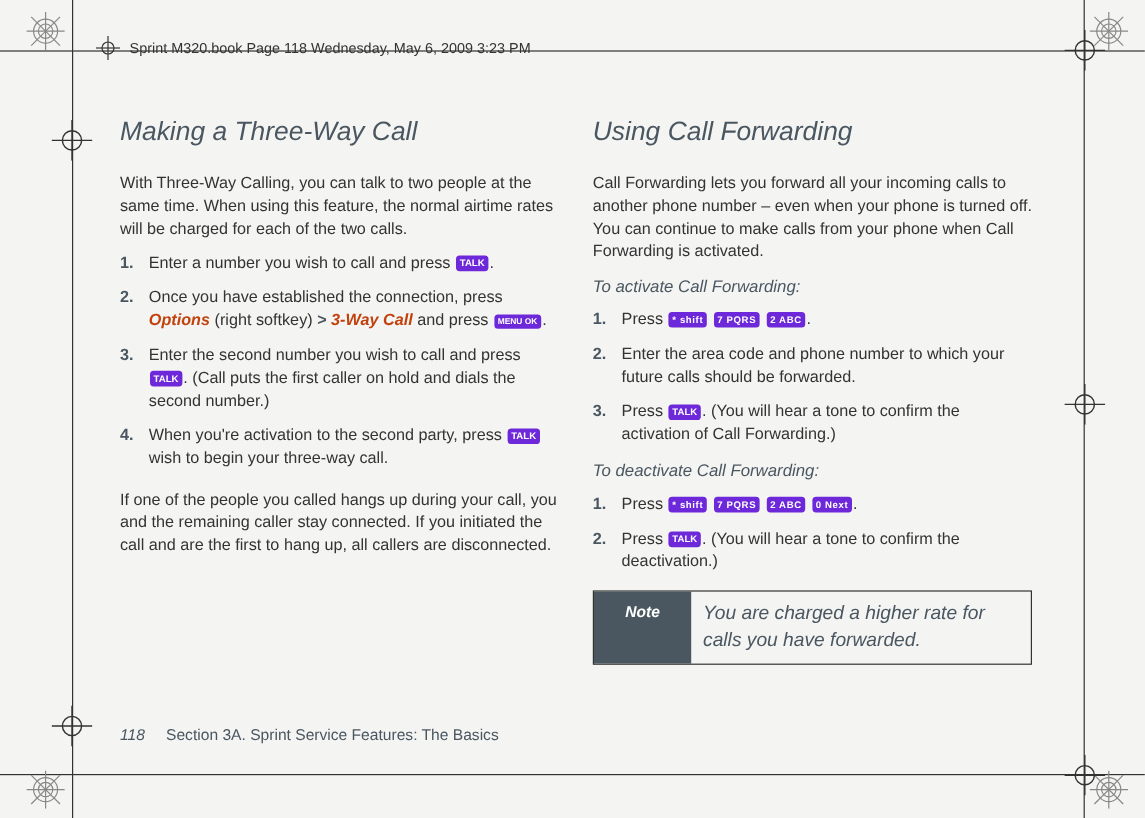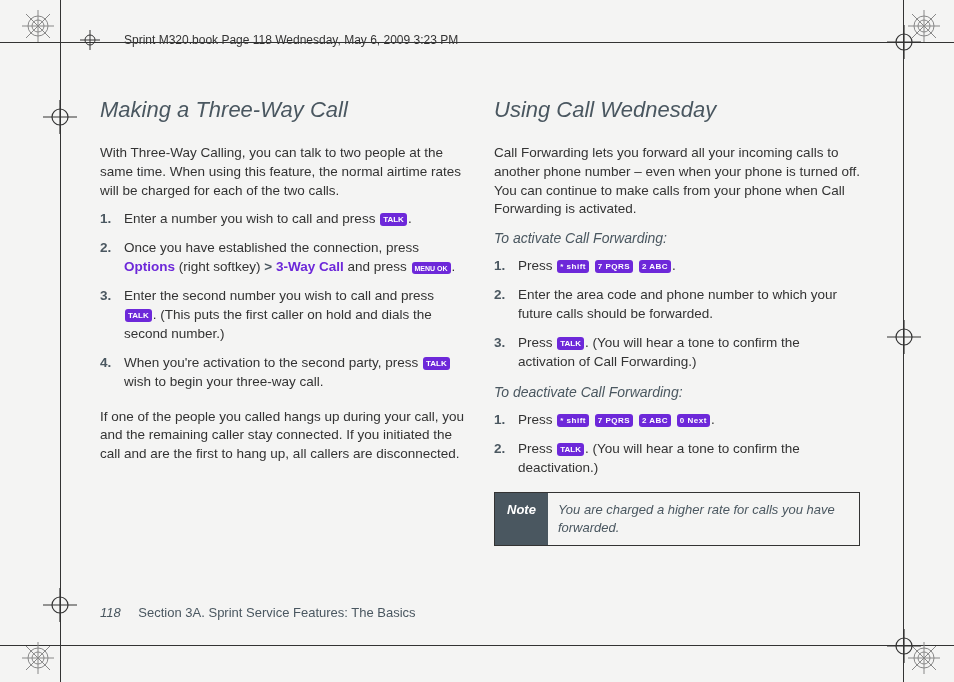--- a/index.html
+++ b/index.html
@@ -21,21 +21,21 @@
 .sunburst line{stroke:#888;stroke-width:1}
 .crosshair{width:34px;height:34px}
 .crosshair line{stroke:#333;stroke-width:1.2}
 .crosshair circle{fill:none;stroke:#333;stroke-width:1.2}
 .cropline{position:absolute;background:#333}
 .cropH{height:1px;width:100%}
 .cropV{width:1px;height:100%}
 
 .header-strip{
   position:absolute;left:80px;top:30px;
-  display:flex;align-items:center;gap:24px;
+  display:flex;align-items:center;gap:8px;
   font-size:12px;color:#333;
 }
 .header-strip .mini-cross{width:20px;height:20px}
 .header-strip .mini-cross line{stroke:#333;stroke-width:1}
 .header-strip .mini-cross circle{fill:none;stroke:#333;stroke-width:1}
 
 
 .page{
   position:absolute;
   left:100px;top:95px;
@@ -80,35 +80,35 @@
   font-size:8px;line-height:1;
   padding:3px 3px 2px 3px;
   border-radius:3px;
   font-weight:700;
   min-width:16px;text-align:center;
   margin:0 1px;
 }
 .key.ok{font-size:7px}
 .key-space{letter-spacing:0.5px}
 
-.ital{font-weight:700;color:#6d28d9}
+.ital{font-style:italic;font-weight:700;color:#c2410c}
 .gt{font-weight:700;color:#4a5760}
 
 .note-box{
   display:flex;border:1px solid #333;margin-top:14px;
 }
 .note-tag{
   background:#4a5760;color:#fff;
   font-style:italic;font-weight:700;
-  padding:8px 12px;font-size:13px;
+  padding:8px 26px;font-size:13px;
   display:flex;align-items:flex-start;
 }
 .note-text{
   flex:1;padding:8px 10px;
-  font-style:italic;color:#4a5760;font-size:13px;
+  font-style:italic;color:#4a5760;font-size:16px;
 }
 
 .footer{
   position:absolute;left:100px;bottom:60px;
   font-size:13px;color:#4a5760;
 }
 .footer .pg{font-style:italic;margin-right:14px}
 .footer .sec{}
 </style>
 </head>
@@ -214,32 +214,32 @@
   <p>With Three-Way Calling, you can talk to two people at the same time. When using this feature, the normal airtime rates will be charged for each of the two calls.</p>
 
   <ol class="steps">
     <li>
       <span>Enter a number you wish to call and press </span><span class="key">TALK</span><span>.</span>
     </li>
     <li>
       <span>Once you have established the connection, press </span><span class="ital">Options</span><span> (right softkey) </span><span class="gt">&gt;</span><span class="ital"> 3-Way Call</span><span> and press </span><span class="key ok">MENU OK</span><span>.</span>
     </li>
     <li>
-      <span>Enter the second number you wish to call and press </span><span class="key">TALK</span><span>. (This puts the first caller on hold and dials the second number.)</span>
+      <span>Enter the second number you wish to call and press </span><span class="key">TALK</span><span>. (Call puts the first caller on hold and dials the second number.)</span>
     </li>
     <li>
       <span>When you're activation to the second party, press </span><span class="key">TALK</span><span> wish to begin your three-way call.</span>
     </li>
   </ol>
 
   <p>If one of the people you called hangs up during your call, you and the remaining caller stay connected. If you initiated the call and are the first to hang up, all callers are disconnected.</p>
 </div>
 
 <div class="col">
-  <h2 class="section-head">Using Call Wednesday</h2>
+  <h2 class="section-head">Using Call Forwarding</h2>
 
   <p>Call Forwarding lets you forward all your incoming calls to another phone number – even when your phone is turned off. You can continue to make calls from your phone when Call Forwarding is activated.</p>
 
   <div class="subhead">To activate Call Forwarding:</div>
   <ol class="steps">
     <li>
       <span>Press </span><span class="key key-space">* shift</span> <span class="key key-space">7 PQRS</span> <span class="key key-space">2 ABC</span><span>.</span>
     </li>
     <li>Enter the area code and phone number to which your future calls should be forwarded.</li>
     <li>

